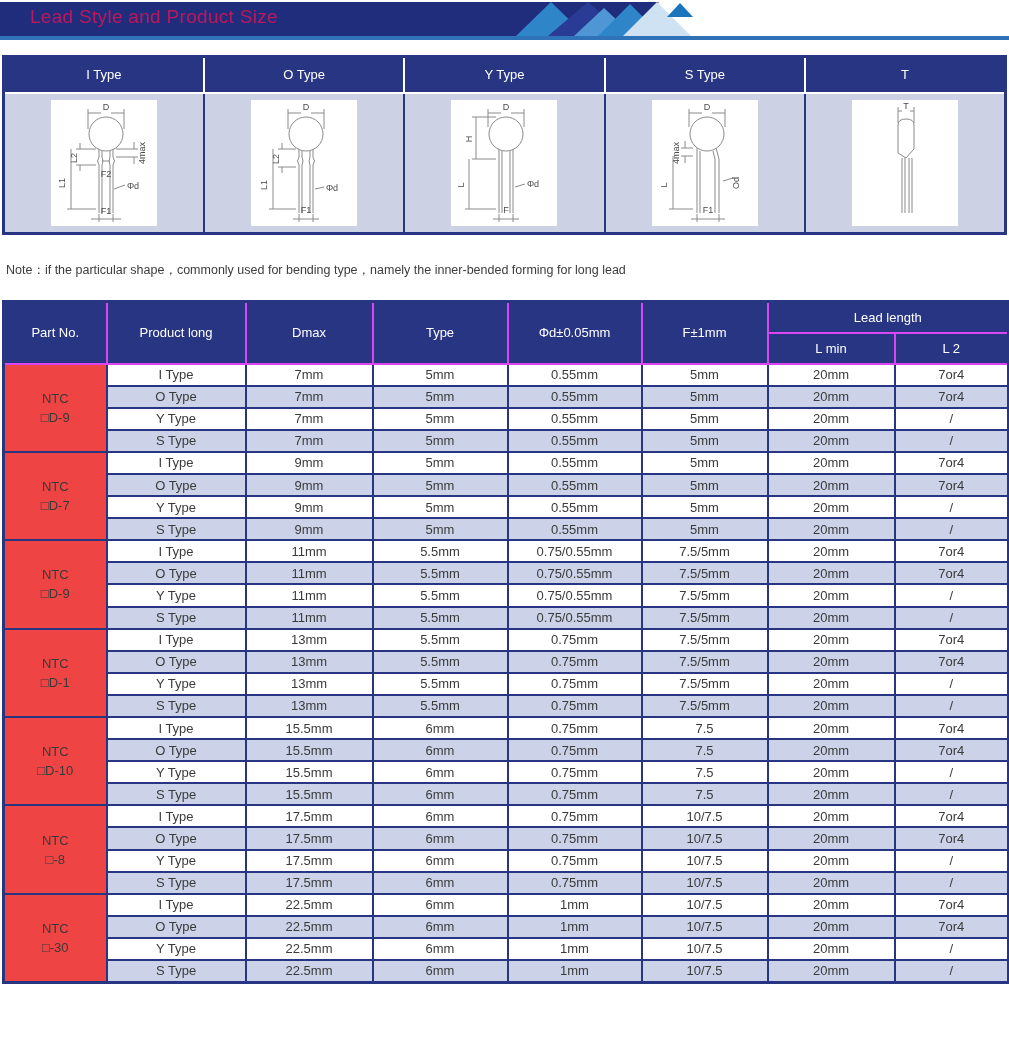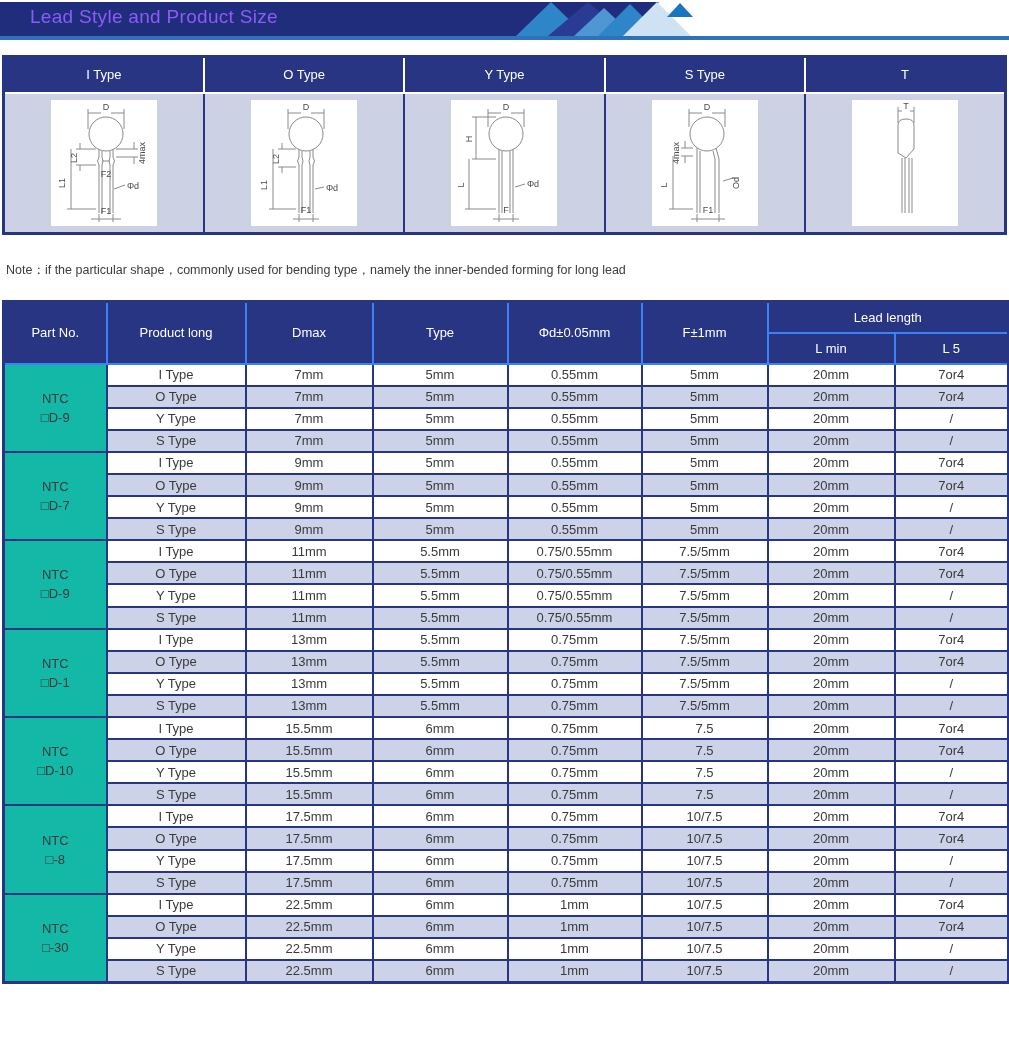--- a/index.html
+++ b/index.html
@@ -11,21 +11,21 @@
     position: relative;
     -webkit-font-smoothing: antialiased;
   }
   .page { position: absolute; inset: 0; overflow: hidden; }
 
   
   .header-wrap { position: absolute; top: 0; left: 0; width: 1009px; height: 41px; }
   .header-svg { position: absolute; top: 0; left: 0; }
   .page-title {
     position: absolute; top: 6px; left: 30px;
-    color: #8b5cf6; font-size: 19px; letter-spacing: 0.3px; font-weight: 500;
+    color: #be185d; font-size: 19px; letter-spacing: 0.3px; font-weight: 500;
   }
 
   
   .diagram-table {
     position: absolute; top: 55px; left: 2px;
     width: 1005px; border-collapse: collapse;
     border: 3px solid #283583;
   }
   .diagram-table th {
     background: #283583; color: #ffffff; font-weight: normal;
@@ -48,29 +48,29 @@
   }
 
   
   .main-table {
     position: absolute; top: 300px; left: 2px;
     width: 1005px; border-collapse: collapse; table-layout: fixed;
     border: 3px solid #283583;
   }
   .main-table th {
     background: #283583; color: #ffffff; font-weight: normal;
-    font-size: 13px; border: 2px solid #3b82f6; height: 31px; padding: 0;
+    font-size: 13px; border: 2px solid #d946ef; height: 31px; padding: 0;
   }
   .main-table td {
     border: 2px solid #283583; text-align: center;
     font-size: 13px; color: #3a3a3a; height: 22.1px; padding: 0;
     background: #ffffff; overflow: hidden; white-space: nowrap;
   }
   .main-table tr.shaded td { background: #ccd3e8; }
-  .main-table td.part-cell { background: #14b8a6; line-height: 19px; }
+  .main-table td.part-cell { background: #ef4444; line-height: 19px; }
 </style>
 </head>
 <body>
 
 <div class="page">
 
   <div class="header-wrap">
     <svg class="header-svg" width="1009" height="41" viewBox="0 0 1009 41">
       <rect x="0" y="36" width="1009" height="4" fill="#2f72b8"></rect>
       <polygon points="0,2 659,2 629,36 0,36" fill="#202c7c"></polygon>
@@ -284,21 +284,21 @@
         <th rowspan="2">Part No.</th>
         <th rowspan="2">Product long</th>
         <th rowspan="2">Dmax</th>
         <th rowspan="2">Type</th>
         <th rowspan="2">Φd±0.05mm</th>
         <th rowspan="2">F±1mm</th>
         <th colspan="2">Lead length</th>
       </tr>
       <tr>
         <th>L min</th>
-        <th>L 5</th>
+        <th>L 2</th>
       </tr>
     </thead>
     <tbody>
         <tr class="plain">
           <td rowspan="4" class="part-cell">
             <div>NTC</div>
             <div>□D-9</div>
           </td>
           <td>I Type</td>
           <td>7mm</td>

